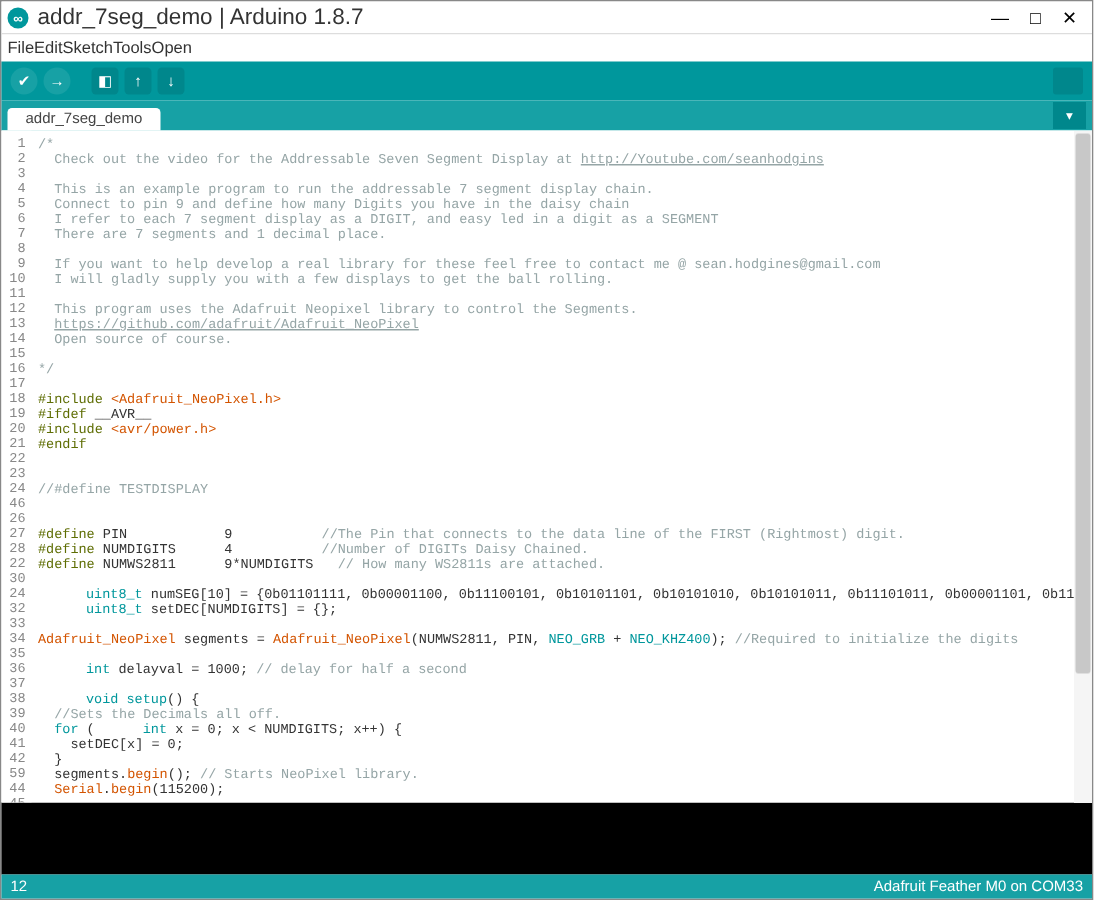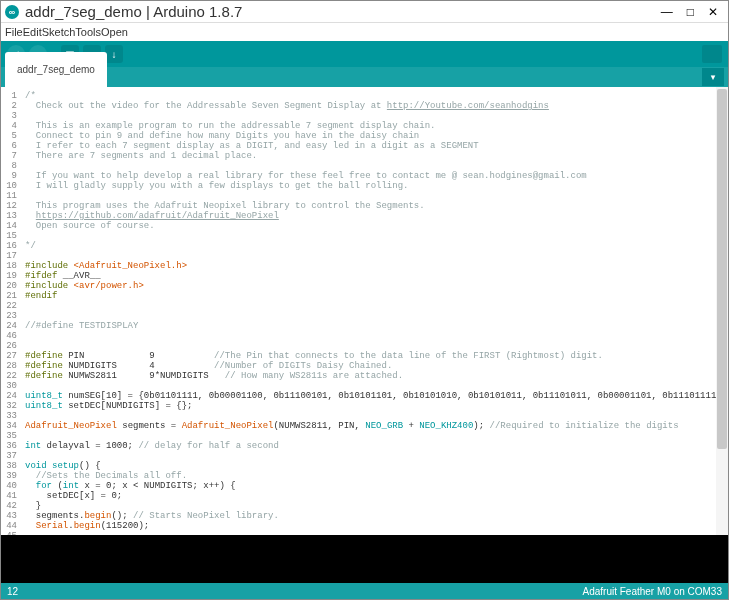--- a/index.html
+++ b/index.html
@@ -12,30 +12,30 @@
 .titlebar-controls span { cursor: pointer; font-size: 12px; line-height: 1; }
 .menubar { height: 18px; background: #fff; display: flex; align-items: center; padding: 0 4px; gap: 0; font-size: 11px; color: #333; }
 .menubar span { cursor: pointer; }
 .toolbar { height: 26px; background: #00979c; display: flex; align-items: center; padding: 0 6px; gap: 4px; }
 .tool-btn { width: 18px; height: 18px; background: #00878c; border-radius: 3px; display: inline-flex; align-items: center; justify-content: center; color: #fff; cursor: pointer; font-size: 10px; }
 .tool-btn.circle { border-radius: 50%; background: #17a1a5; }
 .toolbar-spacer { width: 6px; }
 .toolbar-right { margin-left: auto; }
 .toolbar-right .ser { width: 20px; height: 18px; background: #00878c; border-radius: 2px; }
 .tabbar { height: 20px; background: #17a1a5; display: flex; align-items: flex-end; padding-left: 4px; }
-.tab { background: #fff; padding: 12px 12px; font-size: 10px; color: #444; border-top-left-radius: 3px; border-top-right-radius: 3px; cursor: pointer; }
+.tab { background: #fff; padding: 2px 12px; font-size: 10px; color: #444; border-top-left-radius: 3px; border-top-right-radius: 3px; cursor: pointer; }
 .tabbar-right { margin-left: auto; width: 22px; height: 18px; background: #00878c; margin-right: 4px; margin-bottom: 1px; display: flex; align-items: center; justify-content: center; color: #fff; font-size: 9px; }
 .editor { flex: 1; background: #fff; display: flex; overflow: hidden; font-family: Consolas, "Courier New", monospace; font-size: 9px; line-height: 10px; position: relative; }
 .gutter { width: 20px; background: #fff; color: #888; text-align: right; padding: 4px 4px 0 0; user-select: none; }
 .gutter div { height: 10px; }
 .code { flex: 1; padding: 4px 4px 0 4px; white-space: pre; color: #333; overflow: auto; }
 .code div { height: 10px; }
 .c-comment { color: #95a5a6; }
 .c-kw { color: #00979c; }
-.c-type { color: #00979c; }
+.c-type { color: #00979c; margin-left: 32px; }
 .c-include { color: #5e6d03; }
 .c-str { color: #d35400; }
 .c-const { color: #00979c; }
 .c-func { color: #d35400; }
 .c-link { color: #95a5a6; text-decoration: underline; }
 .console { height: 48px; background: #000; }
 .statusbar { height: 16px; background: #17a1a5; display: flex; align-items: center; color: #fff; font-size: 10px; padding: 0 6px; }
 .statusbar-right { margin-left: auto; }
 .scrollbar { position: absolute; right: 0; top: 0; bottom: 0; width: 12px; background: #f5f5f5; }
 .scrollbar-thumb { position: absolute; left: 1px; right: 1px; top: 2px; height: 360px; background: #c8c8c8; border-radius: 2px; }
@@ -116,21 +116,21 @@
         <div>33</div>
         <div>34</div>
         <div>35</div>
         <div>36</div>
         <div>37</div>
         <div>38</div>
         <div>39</div>
         <div>40</div>
         <div>41</div>
         <div>42</div>
-        <div>43</div>
+        <div>59</div>
         <div>44</div>
         <div>45</div>
       </div>
     <div class="code" id="code"><div><span class="c-comment">/*</span></div><div><span class="c-comment">  Check out the video for the Addressable Seven Segment Display at </span><span class="c-link">http://Youtube.com/seanhodgins</span></div><div>&nbsp;</div><div><span class="c-comment">  This is an example program to run the addressable 7 segment display chain.</span></div><div><span class="c-comment">  Connect to pin 9 and define how many Digits you have in the daisy chain</span></div><div><span class="c-comment">  I refer to each 7 segment display as a DIGIT, and easy led in a digit as a SEGMENT</span></div><div><span class="c-comment">  There are 7 segments and 1 decimal place.</span></div><div>&nbsp;</div><div><span class="c-comment">  If you want to help develop a real library for these feel free to contact me @ sean.hodgines@gmail.com</span></div><div><span class="c-comment">  I will gladly supply you with a few displays to get the ball rolling.</span></div><div>&nbsp;</div><div><span class="c-comment">  This program uses the Adafruit Neopixel library to control the Segments.</span></div><div><span class="c-comment">  </span><span class="c-link">https://github.com/adafruit/Adafruit_NeoPixel</span></div><div><span class="c-comment">  Open source of course.</span></div><div>&nbsp;</div><div><span class="c-comment">*/</span></div><div>&nbsp;</div><div><span class="c-include">#include </span><span class="c-str">&lt;Adafruit_NeoPixel.h&gt;</span></div><div><span class="c-include">#ifdef </span><span>__AVR__</span></div><div><span class="c-include">#include </span><span class="c-str">&lt;avr/power.h&gt;</span></div><div><span class="c-include">#endif</span></div><div>&nbsp;</div><div>&nbsp;</div><div><span class="c-comment">//#define TESTDISPLAY</span></div><div>&nbsp;</div><div>&nbsp;</div><div><span class="c-include">#define</span><span> PIN            9           </span><span class="c-comment">//The Pin that connects to the data line of the FIRST (Rightmost) digit.</span></div><div><span class="c-include">#define</span><span> NUMDIGITS      4           </span><span class="c-comment">//Number of DIGITs Daisy Chained.</span></div><div><span class="c-include">#define</span><span> NUMWS2811      9*NUMDIGITS   </span><span class="c-comment">// How many WS2811s are attached.</span></div><div>&nbsp;</div><div><span class="c-type">uint8_t</span><span> numSEG[10] = {0b01101111, 0b00001100, 0b11100101, 0b10101101, 0b10101010, 0b10101011, 0b11101011, 0b00001101, 0b11101111, 0b10001111};</span></div><div><span class="c-type">uint8_t</span><span> setDEC[NUMDIGITS] = {};</span></div><div>&nbsp;</div><div><span class="c-func">Adafruit_NeoPixel</span><span> segments = </span><span class="c-func">Adafruit_NeoPixel</span><span>(NUMWS2811, PIN, </span><span class="c-const">NEO_GRB</span><span> + </span><span class="c-const">NEO_KHZ400</span><span>); </span><span class="c-comment">//Required to initialize the digits</span></div><div>&nbsp;</div><div><span class="c-type">int</span><span> delayval = 1000; </span><span class="c-comment">// delay for half a second</span></div><div>&nbsp;</div><div><span class="c-type">void</span><span> </span><span class="c-kw">setup</span><span>() {</span></div><div><span>  </span><span class="c-comment">//Sets the Decimals all off.</span></div><div><span>  </span><span class="c-kw">for</span><span> (</span><span class="c-type">int</span><span> x = 0; x &lt; NUMDIGITS; x++) {</span></div><div><span>    setDEC[x] = 0;</span></div><div><span>  }</span></div><div><span>  segments.</span><span class="c-func">begin</span><span>(); </span><span class="c-comment">// Starts NeoPixel library.</span></div><div><span>  </span><span class="c-func">Serial</span><span>.</span><span class="c-func">begin</span><span>(115200);</span></div><div>&nbsp;</div></div>
     <div class="scrollbar">
       <div class="scrollbar-thumb"></div>
     </div>
   </div>
 
   <div class="console"></div>

